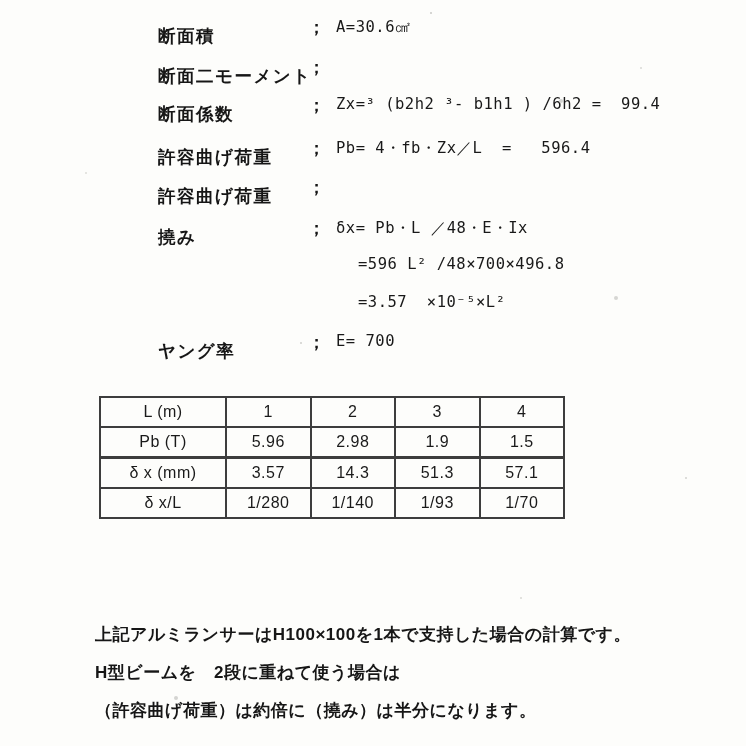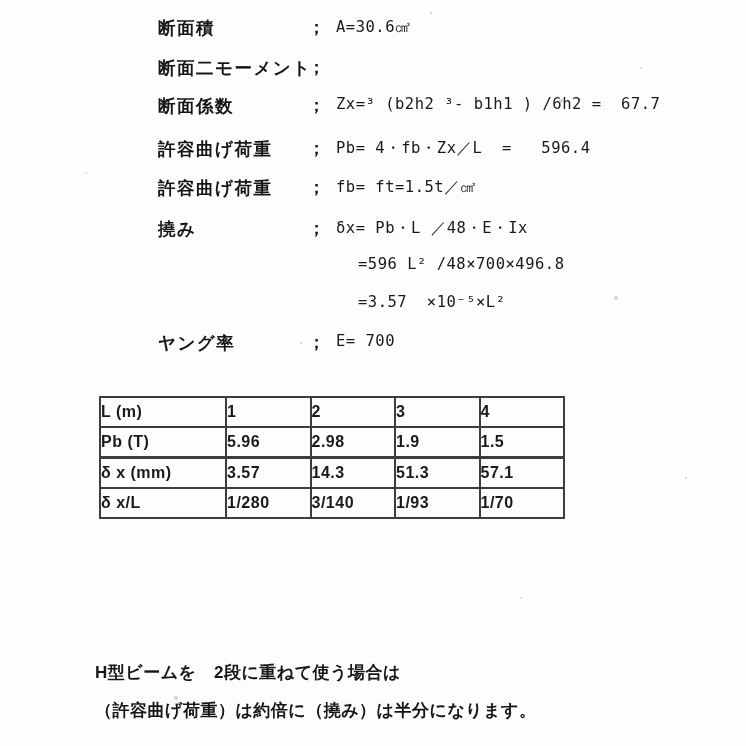--- a/index.html
+++ b/index.html
@@ -8,21 +8,21 @@
     width:746px;height:746px;
     margin:0 auto;
     background:#fdfdfb;
     overflow:hidden;
     color:#1b1b1b;
     font-family:"Liberation Sans", sans-serif;
   }
   
   .spec-row{position:absolute;left:0;width:746px;height:28px;}
   .spec-label{
-    position:absolute;left:158px;top:0;
+    position:absolute;left:158px;top:8px;
     font-size:17.5px;font-weight:700;letter-spacing:1.5px;
     color:#161616;white-space:pre;
   }
   .spec-sep{
     position:absolute;left:308px;top:0;
     font-size:17px;font-weight:700;color:#161616;
   }
   .spec-formula{
     position:absolute;left:336px;top:1px;
     font-family:"DejaVu Sans Mono", monospace;
@@ -32,22 +32,22 @@
   .spec-row.indent .spec-formula{left:358px;}
   
   .calc-table{
     position:absolute;left:99px;top:396px;
     border-collapse:collapse;table-layout:fixed;
     width:466px;
   }
   .calc-table td{
     border:2px solid #3d3d3d;
     height:28px;
-    vertical-align:middle;
-    font-size:16px;font-weight:700;color:#1a1a1a;
+    text-align:center;vertical-align:middle;
+    font-size:16px;font-weight:400;color:#1a1a1a;
     letter-spacing:0.5px;
     padding:0;
     white-space:pre;
   }
   .calc-table tr.heavy-top td{border-top-width:3px;}
   .calc-table td.rowhead{width:124px;}
   
   .ps-heading{
     position:absolute;left:94px;top:581px;
     font-size:19px;font-weight:700;letter-spacing:6px;
@@ -86,31 +86,30 @@
     <span class="spec-sep">；</span>
     <span class="spec-formula">A=30.6㎠</span>
   </div>
   <div class="spec-row" style="top:56px">
     <span class="spec-label">断面二モーメント</span>
     <span class="spec-sep">；</span>
   </div>
   <div class="spec-row" style="top:94px">
     <span class="spec-label">断面係数</span>
     <span class="spec-sep">；</span>
-    <span class="spec-formula">Zx=³ (b2h2 ³- b1h1 ) /6h2 =  67.7</span>
+    <span class="spec-formula">Zx=³ (b2h2 ³- b1h1 ) /6h2 =  99.4</span>
   </div>
   <div class="spec-row" style="top:137px">
     <span class="spec-label">許容曲げ荷重</span>
     <span class="spec-sep">；</span>
     <span class="spec-formula">Pb= 4・fb・Zx／L  =   596.4</span>
   </div>
   <div class="spec-row" style="top:176px">
     <span class="spec-label">許容曲げ荷重</span>
     <span class="spec-sep">；</span>
-    <span class="spec-formula">fb= ft=1.5t／㎠</span>
   </div>
   <div class="spec-row" style="top:217px">
     <span class="spec-label">撓み</span>
     <span class="spec-sep">；</span>
     <span class="spec-formula">δx= Pb・L ／48・E・Ix</span>
   </div>
   <div class="spec-row indent" style="top:254px">
     <span class="spec-formula">=596 L² /48×700×496.8</span>
   </div>
   <div class="spec-row indent" style="top:292px">
@@ -141,24 +140,25 @@
     <tr class="heavy-top">
       <td class="rowhead">δ x (mm)</td>
       <td>3.57</td>
       <td>14.3</td>
       <td>51.3</td>
       <td>57.1</td>
     </tr>
     <tr>
       <td class="rowhead">δ x/L</td>
       <td>1/280</td>
-      <td>3/140</td>
+      <td>1/140</td>
       <td>1/93</td>
       <td>1/70</td>
     </tr>
   </tbody>
     </table>
 
+  <div class="ps-line l0">上記アルミランサーはH100×100を1本で支持した場合の計算です。</div>
   <div class="ps-line l1">H型ビームを　2段に重ねて使う場合は</div>
   <div class="ps-line l2">（許容曲げ荷重）は約倍に（撓み）は半分になります。</div>
 
   <div class="specks"></div>
 </div>
 
 </body></html>

